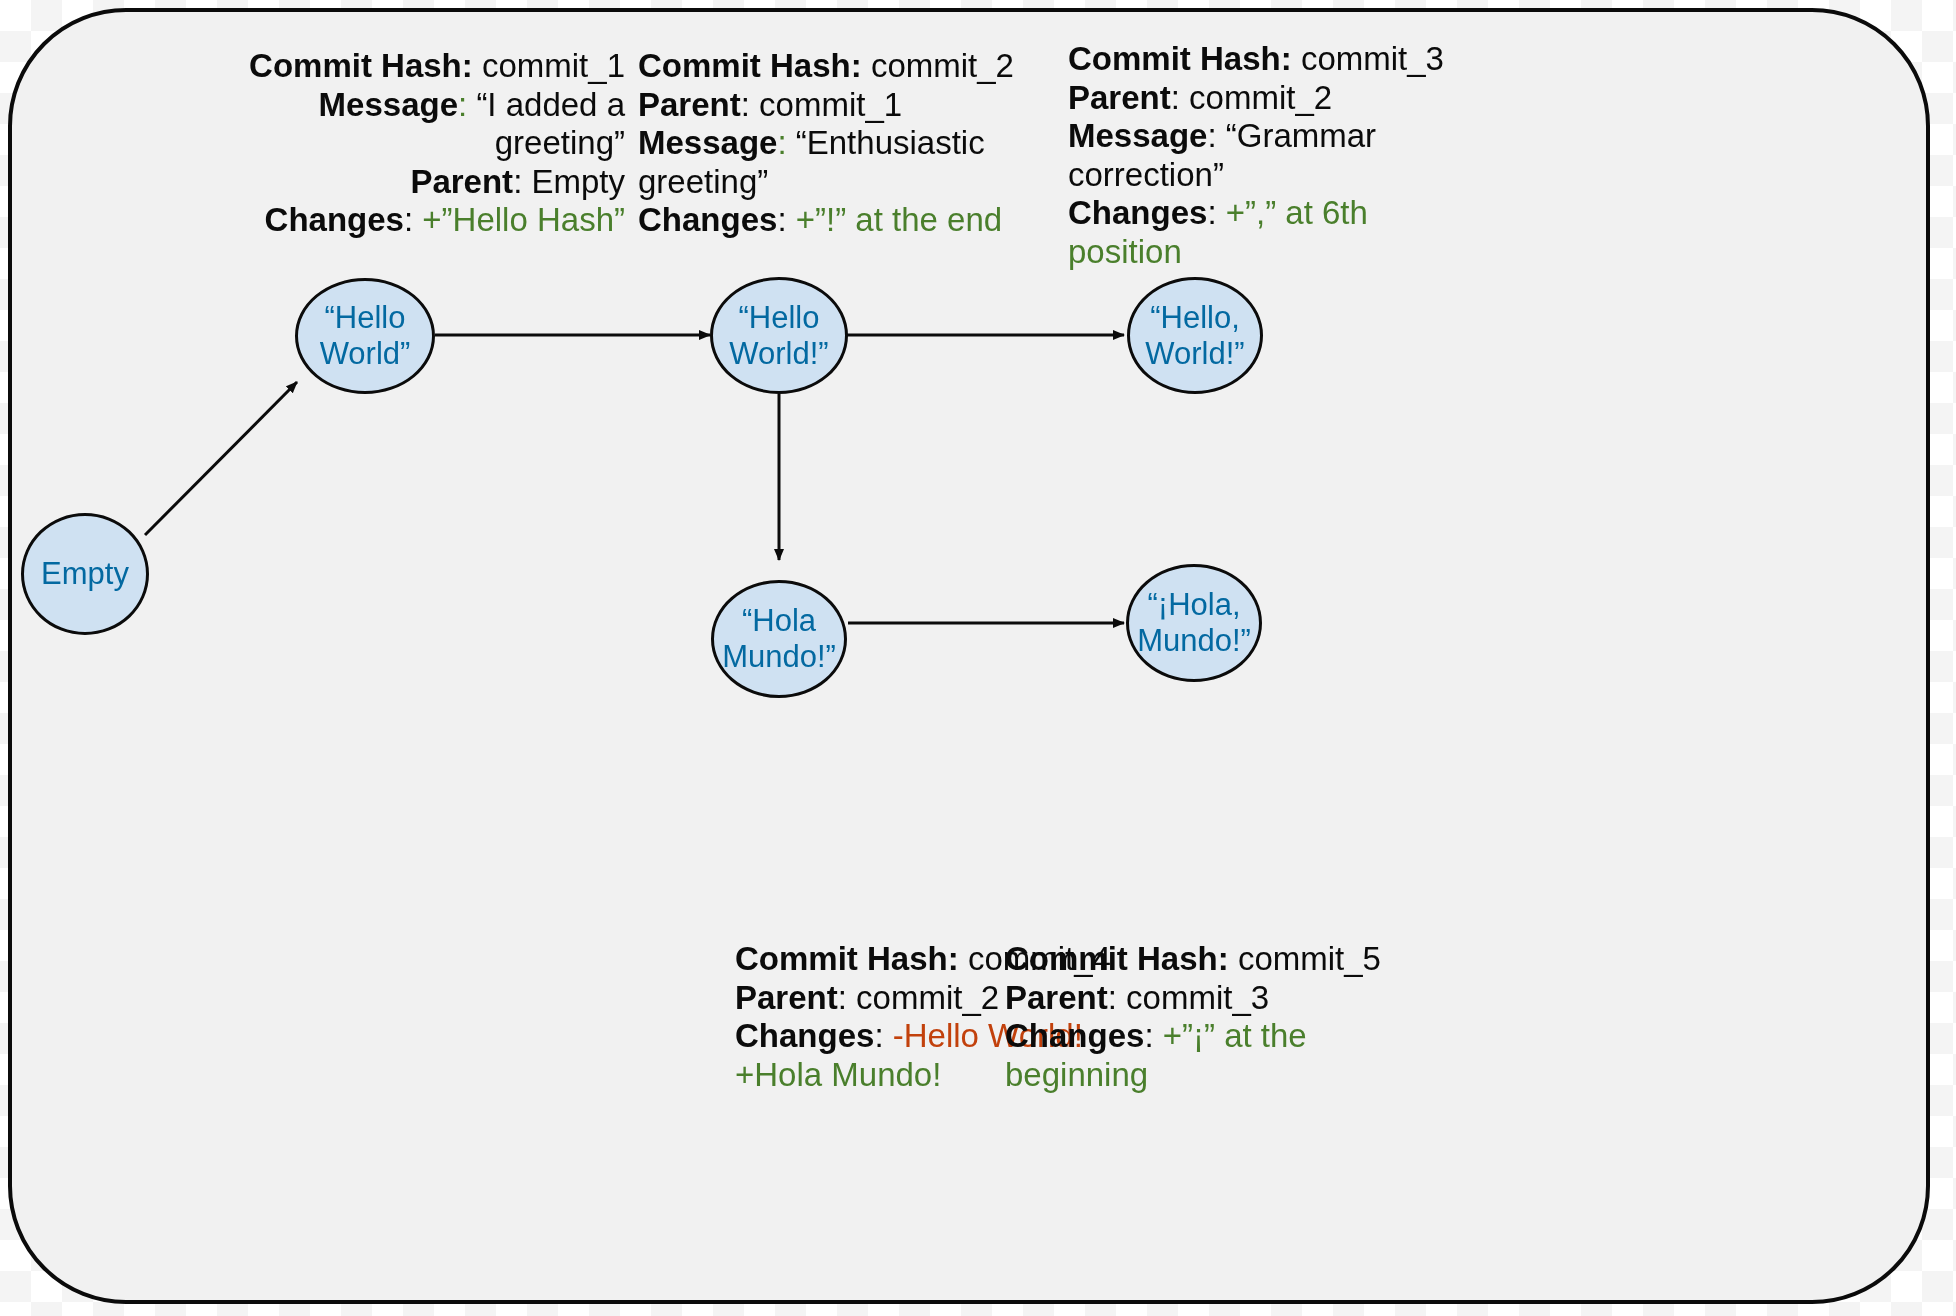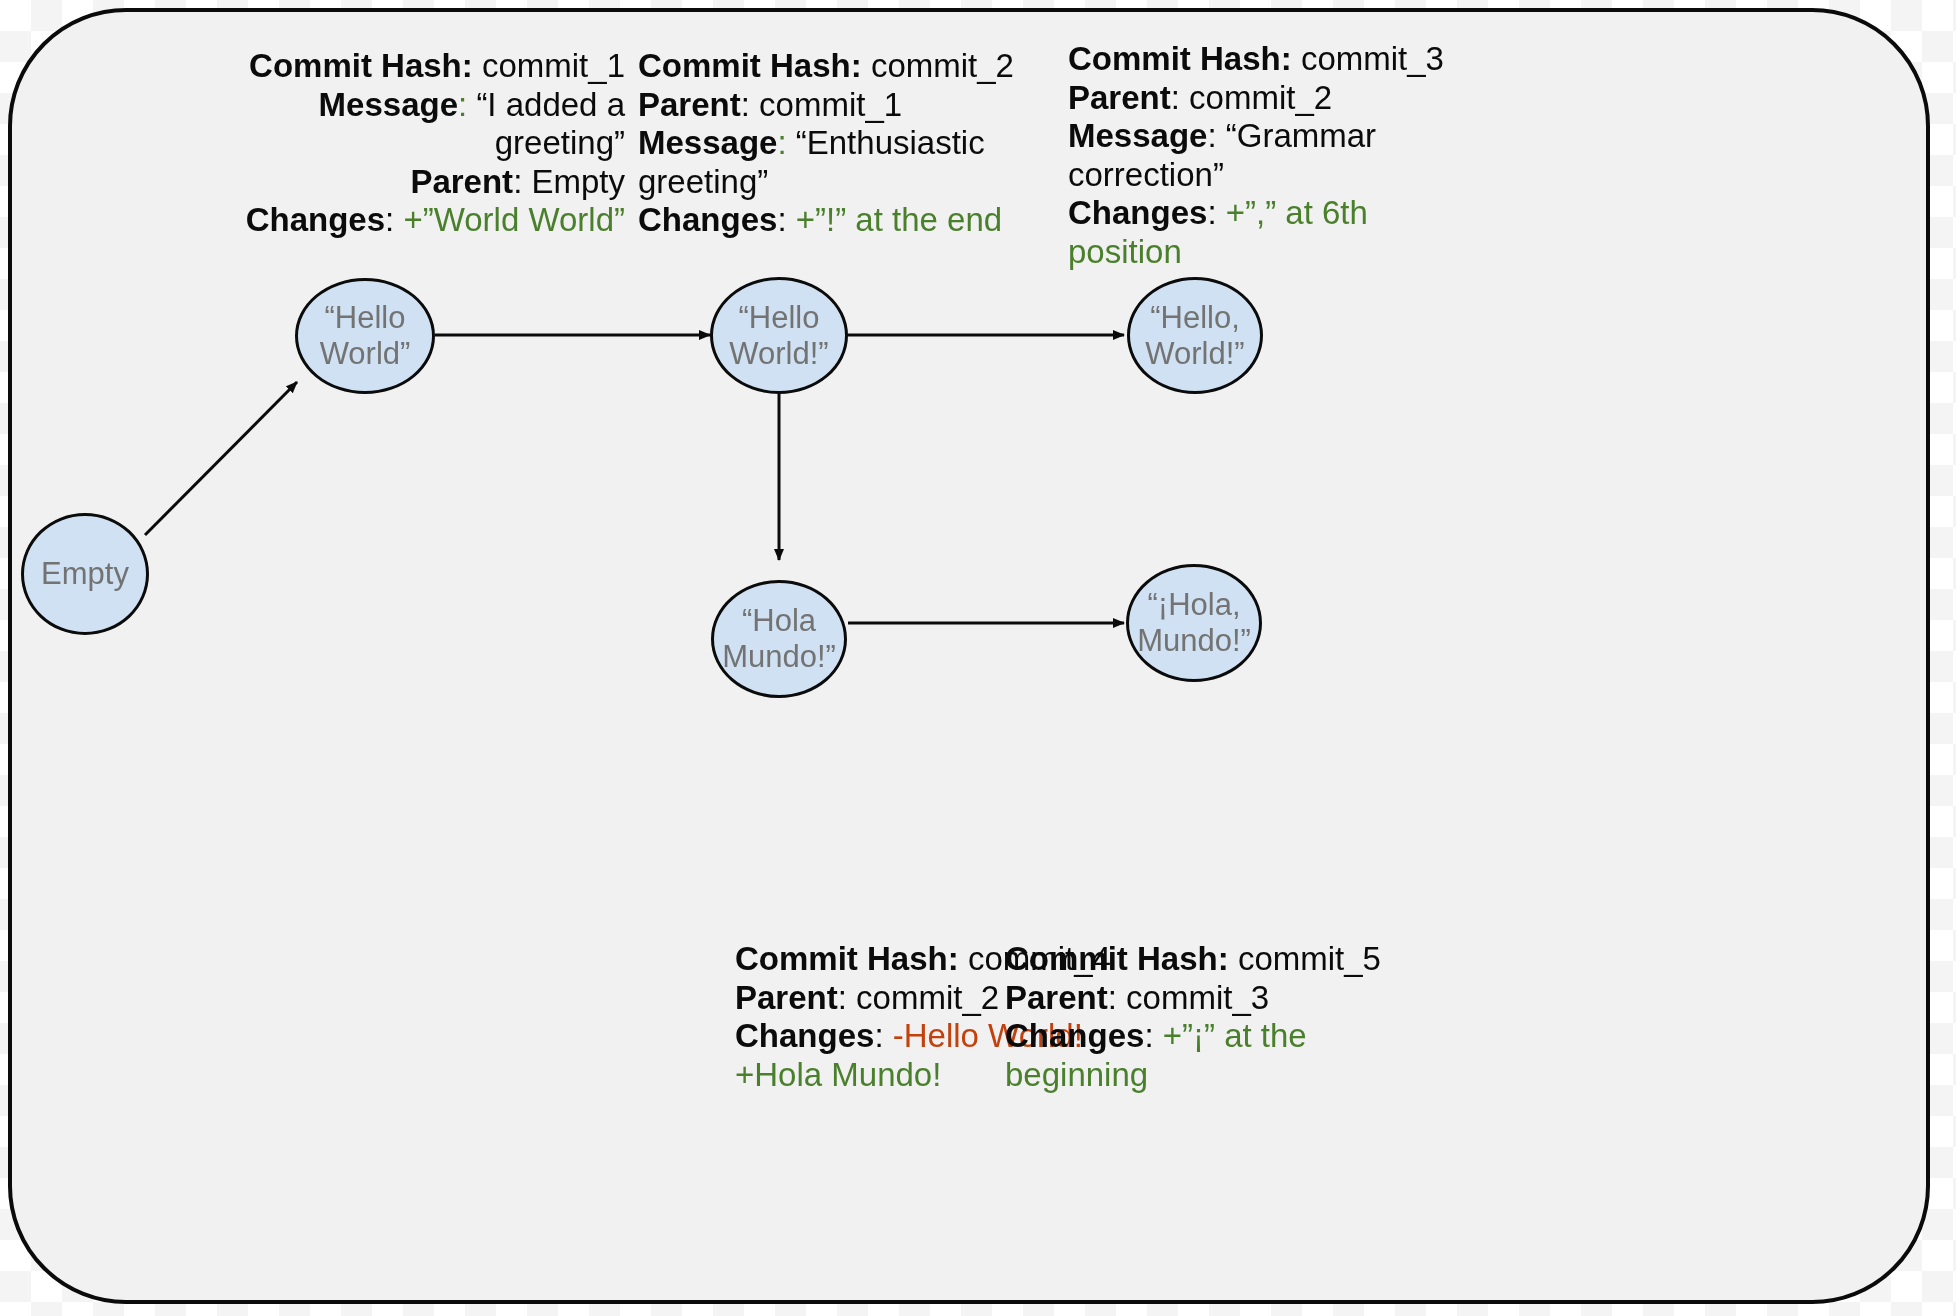--- a/index.html
+++ b/index.html
@@ -35,21 +35,21 @@
 
   .node{
     position:absolute;
     border:3px solid #0b0b0b;
     border-radius:50%;
     background:#cfe1f2;
     display:flex;align-items:center;justify-content:center;
     text-align:center;
     font-size:31px;
     line-height:1.15;
-    color:#737373;
+    color:#0369a1;
     box-sizing:border-box;
     white-space:pre-line;
   }
 
   .info{
     position:absolute;
     font-size:33px;
     line-height:1.17;
     color:#0b0b0b;
   }
@@ -118,21 +118,21 @@
     <span class="ln">
       <span class="k">Message</span><span class="grn">:</span>
       <span>“I added a greeting”</span>
     </span>
     <span class="ln">
       <span class="k">Parent</span><span>:</span>
       <span>Empty</span>
     </span>
     <span class="ln">
       <span class="k">Changes</span><span>:</span>
-      <span class="grn">+”World World”</span>
+      <span class="grn">+”Hello Hash”</span>
     </span>
   </div>
 
   <div class="info" style="left:638px;top:47px;width:430px;">
     <span class="ln">
       <span class="k">Commit Hash</span><span class="k">:</span>
       <span>commit_2</span>
     </span>
     <span class="ln">
       <span class="k">Parent</span><span>:</span>

